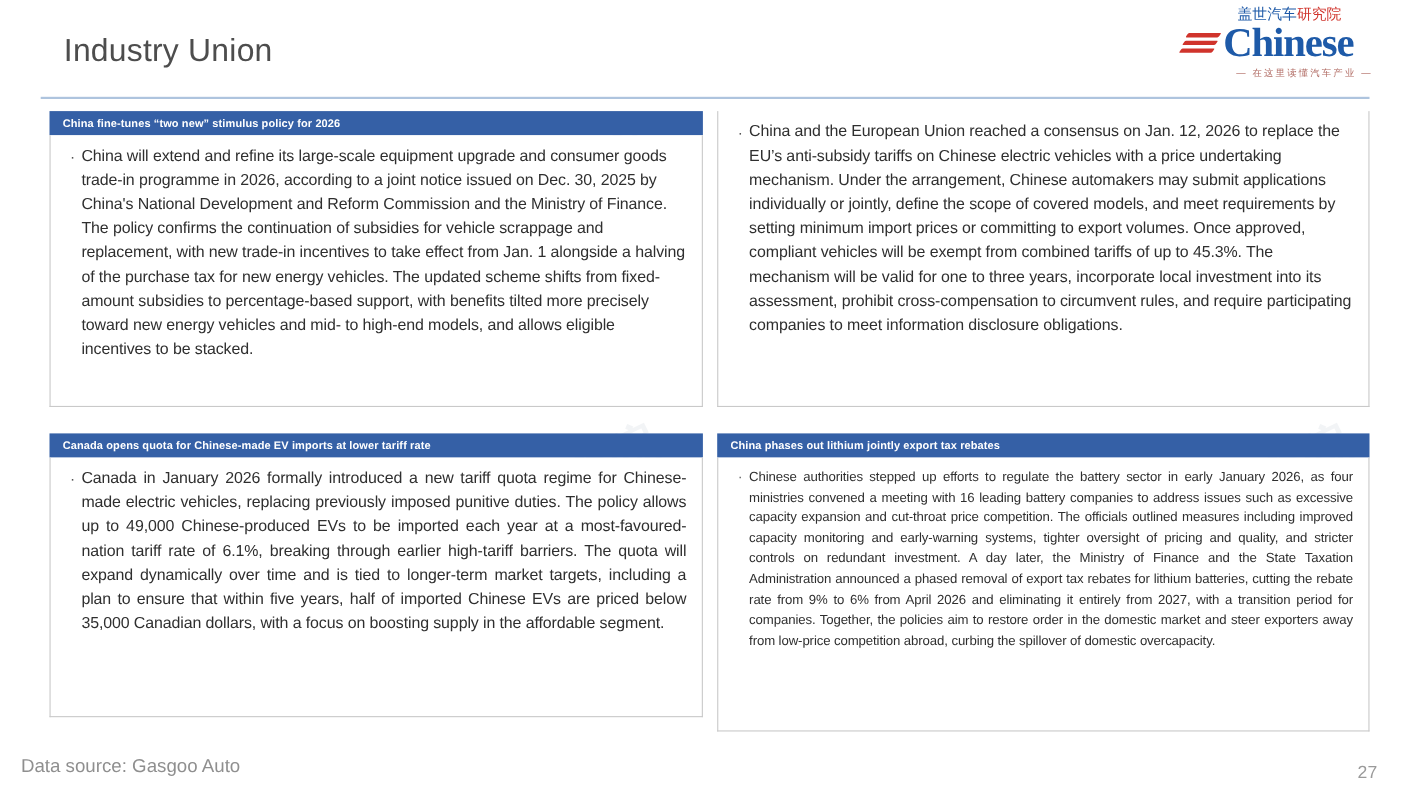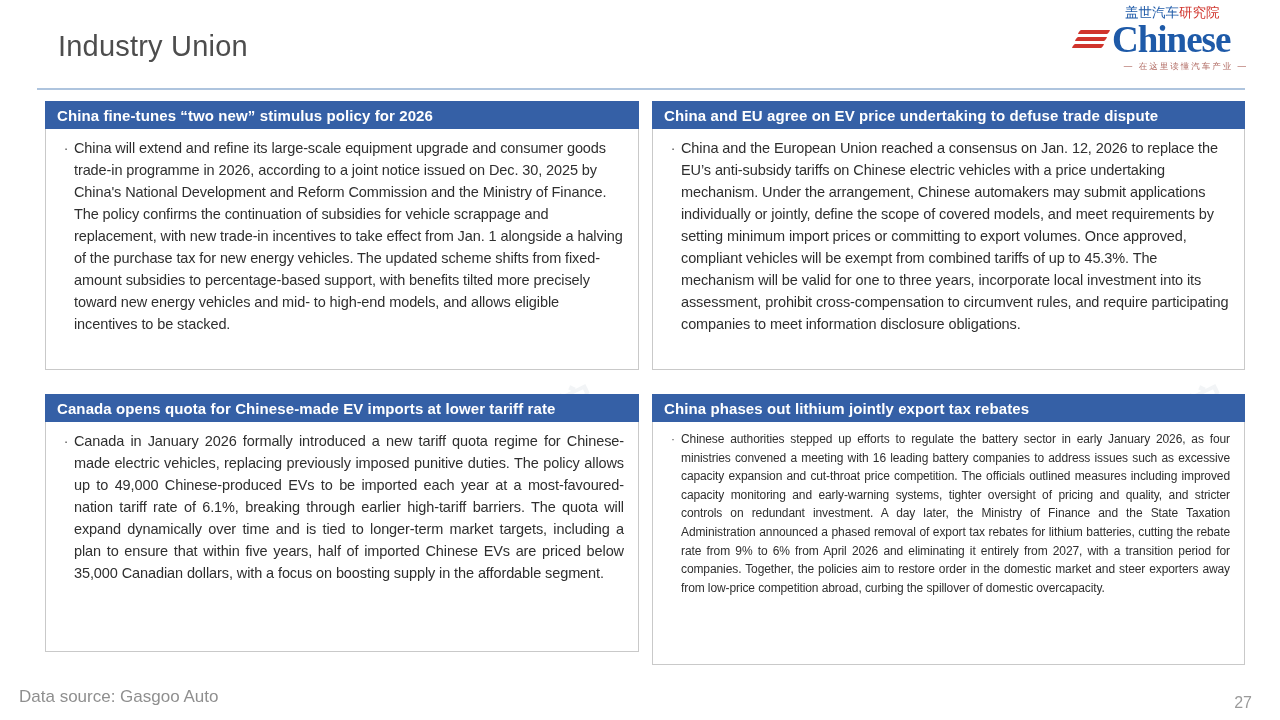--- a/index.html
+++ b/index.html
@@ -35,21 +35,21 @@
     margin-top:4px;font-size:8.5px;color:#b06a62;letter-spacing:2px;
     white-space:nowrap;text-align:right;
   }
   
   .card{position:absolute;display:flex;flex-direction:column;}
   .card-1{left:45px;top:101px;width:594px;height:269px;}
   .card-2{left:652px;top:101px;width:593px;height:269px;}
   .card-3{left:45px;top:394px;width:594px;height:258px;}
   .card-4{left:652px;top:394px;width:593px;height:271px;}
   .card-header{
-    background:#3560a6;color:#ffffff;font-weight:bold;font-size:15px;
+    background:#3560a6;color:#ffffff;font-weight:bold;font-size:10px;
     padding:6px 12px 5px 12px;letter-spacing:0.1px;flex:0 0 auto;
   }
   .card-body{
     flex:1;border:1px solid #c9c9c9;border-top:none;background:#ffffff;
     padding:8px 14px 8px 12px;display:flex;align-items:flex-start;
   }
   .bullet{
     flex:0 0 16px;color:#555;font-size:14px;line-height:22px;text-align:center;
   }
   .body-text{
@@ -105,21 +105,20 @@
 
   <div class="card card-1">
     <div class="card-header">China fine-tunes “two new” stimulus policy for 2026</div>
     <div class="card-body">
       <span class="bullet">·</span>
       <p class="body-text">China will extend and refine its large-scale equipment upgrade and consumer goods trade-in programme in 2026, according to a joint notice issued on Dec. 30, 2025 by China's National Development and Reform Commission and the Ministry of Finance. The policy confirms the continuation of subsidies for vehicle scrappage and replacement, with new trade-in incentives to take effect from Jan. 1 alongside a halving of the purchase tax for new energy vehicles. The updated scheme shifts from fixed-amount subsidies to percentage-based support, with benefits tilted more precisely toward new energy vehicles and mid- to high-end models, and allows eligible incentives to be stacked.</p>
     </div>
   </div>
 
   <div class="card card-2">
-    <div class="card-header">China and EU agree on EV price undertaking to defuse trade dispute</div>
     <div class="card-body">
       <span class="bullet">·</span>
       <p class="body-text">China and the European Union reached a consensus on Jan. 12, 2026 to replace the EU’s anti-subsidy tariffs on Chinese electric vehicles with a price undertaking mechanism. Under the arrangement, Chinese automakers may submit applications individually or jointly, define the scope of covered models, and meet requirements by setting minimum import prices or committing to export volumes. Once approved, compliant vehicles will be exempt from combined tariffs of up to 45.3%. The mechanism will be valid for one to three years, incorporate local investment into its assessment, prohibit cross-compensation to circumvent rules, and require participating companies to meet information disclosure obligations.</p>
     </div>
   </div>
 
   <div class="card card-3">
     <div class="card-header">Canada opens quota for Chinese-made EV imports at lower tariff rate</div>
     <div class="card-body">
       <span class="bullet">·</span>

